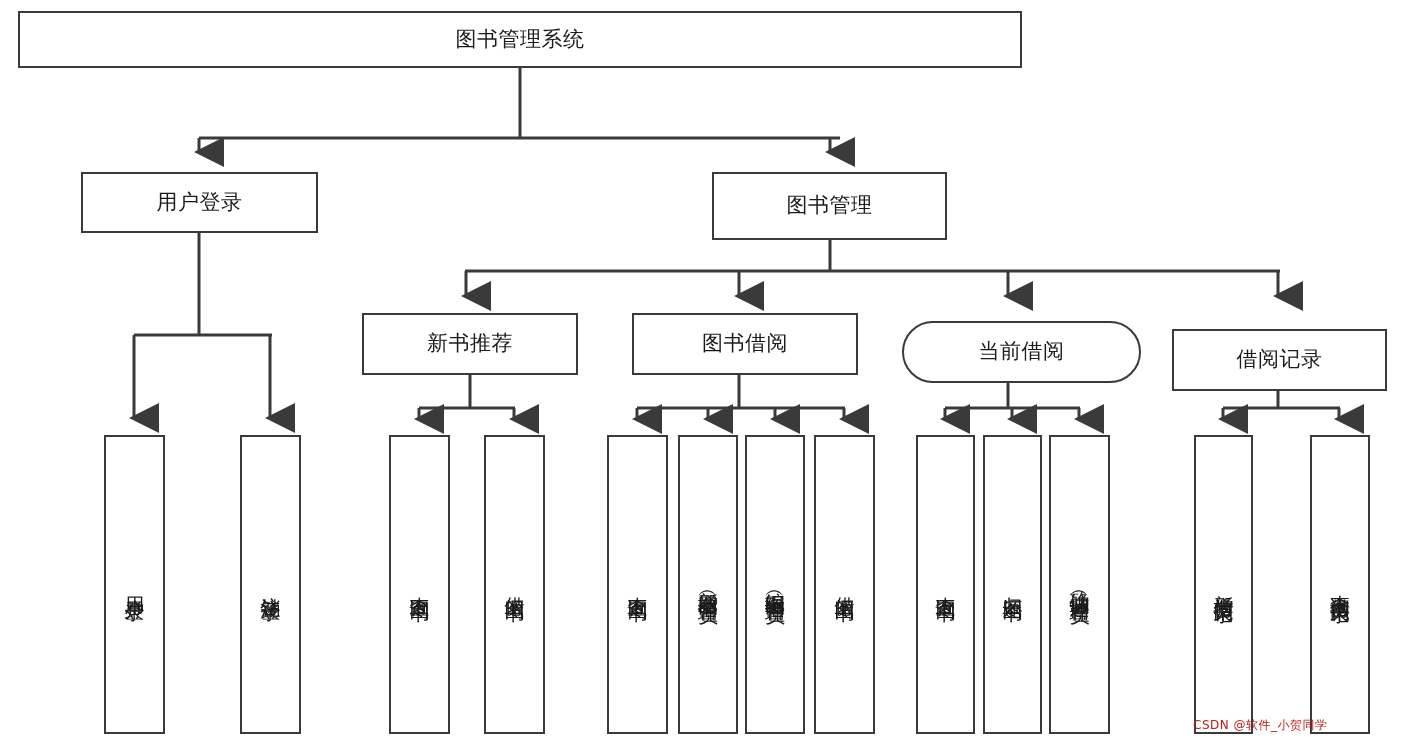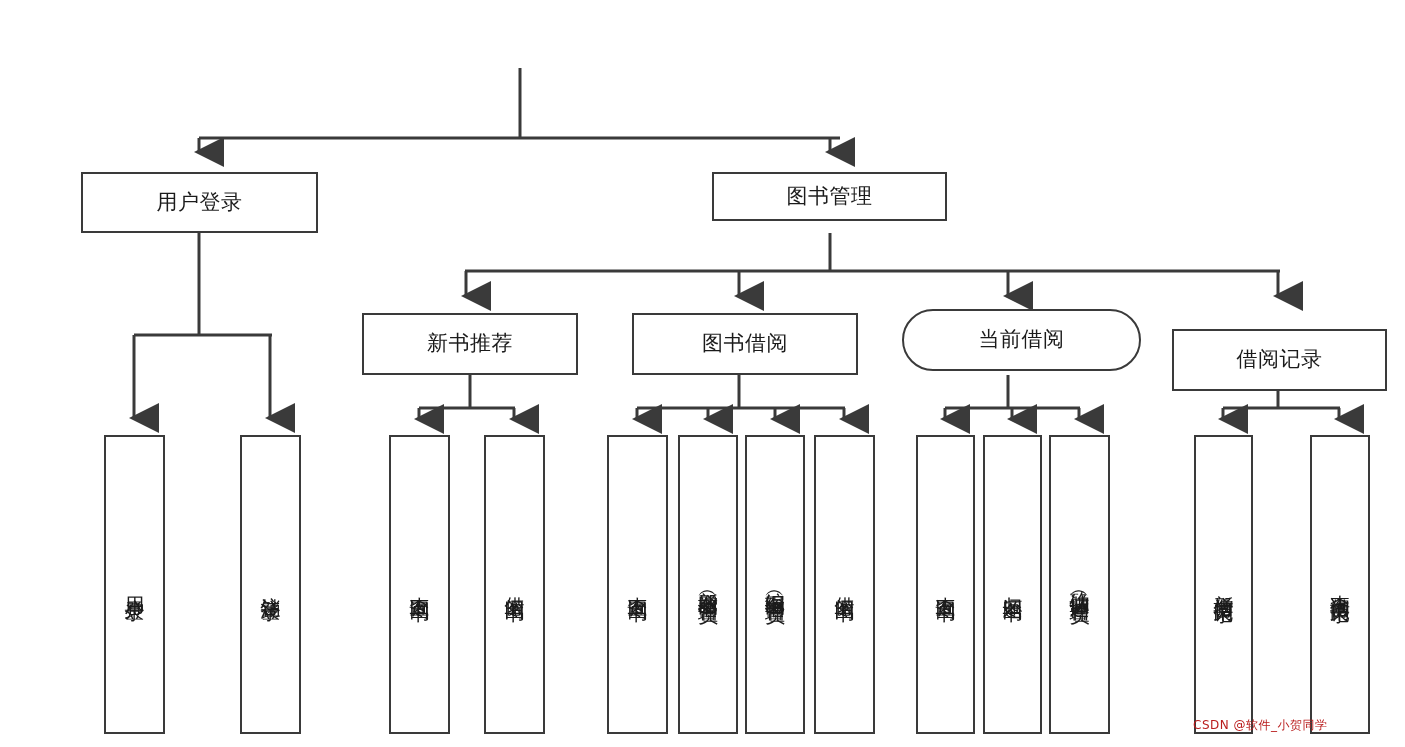--- a/index.html
+++ b/index.html
@@ -108,35 +108,38 @@
       <path d="M 1012 408 L 1012 419" marker-end="url(#arrow)"></path>
       <path d="M 1079 408 L 1079 419" marker-end="url(#arrow)"></path>
 
       <path d="M 1278 375 L 1278 408"></path>
       <path d="M 1223 408 L 1340 408"></path>
       <path d="M 1223 408 L 1223 419" marker-end="url(#arrow)"></path>
       <path d="M 1339 408 L 1339 419" marker-end="url(#arrow)"></path>
     </g>
   </svg>
 
+  <div class="node horiz" style="left:18px; top:11px; width:1004px; height:57px;">
+    <span>图书管理系统</span>
+  </div>
 
   <div class="node horiz" style="left:81px; top:172px; width:237px; height:61px;">
     <span>用户登录</span>
   </div>
-  <div class="node horiz" style="left:712px; top:172px; width:235px; height:49px;">
+  <div class="node horiz" style="left:712px; top:172px; width:235px; height:68px;">
     <span>图书管理</span>
   </div>
 
   <div class="node horiz" style="left:362px; top:313px; width:216px; height:62px;">
     <span>新书推荐</span>
   </div>
   <div class="node horiz" style="left:632px; top:313px; width:226px; height:62px;">
     <span>图书借阅</span>
   </div>
-  <div class="node horiz" style="left:902px; top:309px; width:239px; height:62px;border-radius:31px;">
+  <div class="node horiz" style="left:902px; top:321px; width:239px; height:62px;border-radius:31px;">
     <span>当前借阅</span>
   </div>
   <div class="node horiz" style="left:1172px; top:313px; width:215px; height:62px;margin-top:16px;">
     <span>借阅记录</span>
   </div>
 
   <div class="node vert" style="left:104px; top:435px; width:61px; height:299px;">
     <span class="vtext">用户登录</span>
   </div>
   <div class="node vert" style="left:240px; top:435px; width:61px; height:299px;">

